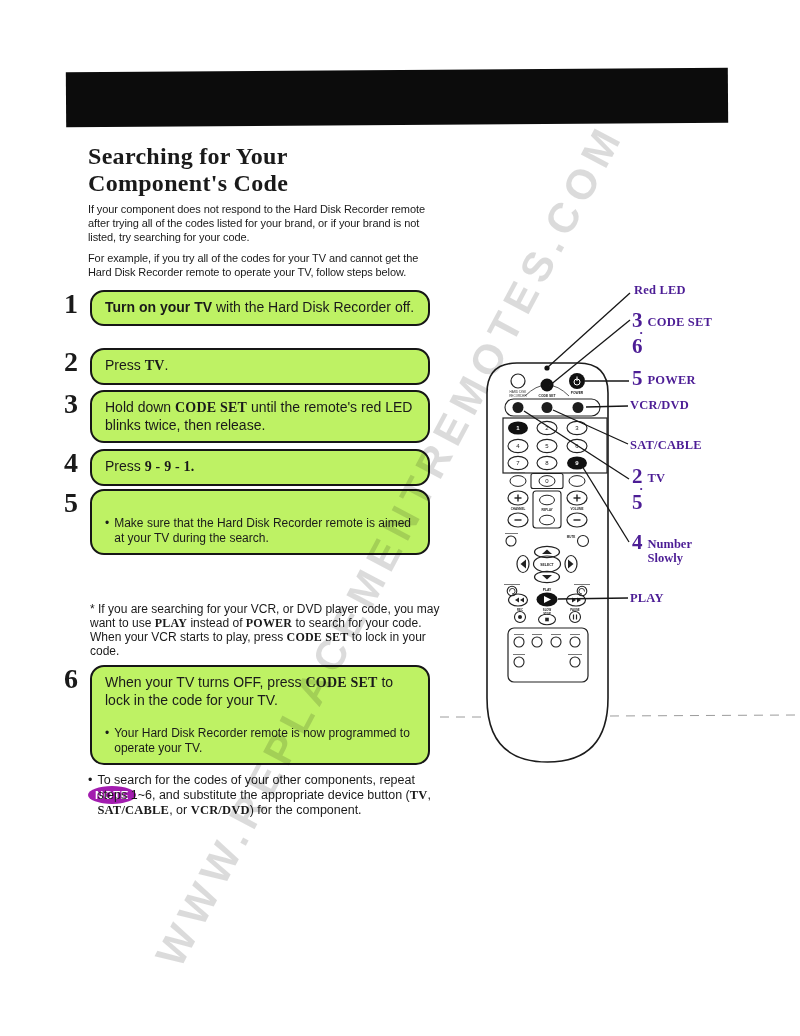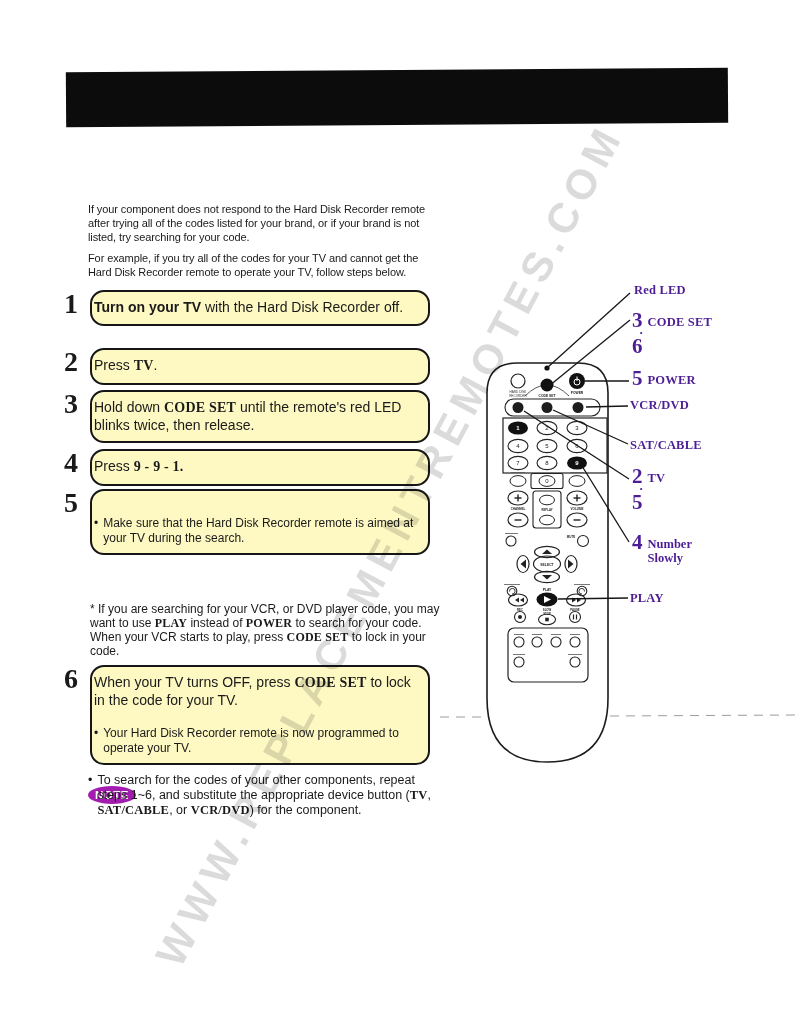--- a/index.html
+++ b/index.html
@@ -12,21 +12,21 @@
              letter-spacing:7px;white-space:nowrap;color:rgba(0,0,0,0.14);
              mix-blend-mode:multiply;z-index:6;pointer-events:none;}
   .title{position:absolute;left:88px;top:143px;font-family:"Liberation Serif",serif;
          font-weight:bold;font-size:24px;line-height:27px;letter-spacing:0.3px;}
   .intro{position:absolute;left:88px;width:352px;margin:0;font-size:11px;line-height:14px;
          letter-spacing:-0.1px;}
   .step{position:absolute;left:64px;display:flex;align-items:flex-start;}
   .step-num{width:26px;font-family:"Liberation Serif",serif;font-weight:bold;font-size:28px;
             line-height:28px;flex:0 0 26px;}
   .step-box{border:2px solid #161616;border-radius:14px;width:340px;box-sizing:border-box;
-            padding:7px 11px 8px 2px;background:#fef9c3;}
+            padding:7px 11px 8px 13px;background:#bef264;}
   .step-main{font-size:14px;line-height:16.5px;}
   .bullet{display:flex;margin-top:18px;font-size:12px;line-height:14.5px;}
   .bullet::before{content:"•";margin-right:5px;font-size:12px;line-height:14.5px;}
   .bld{font-weight:bold;}
   .sbld{font-weight:bold;font-family:"Liberation Serif",serif;letter-spacing:0.2px;}
   .footnote{position:absolute;left:90px;width:350px;font-size:12px;line-height:14px;}
   .note-badge{position:absolute;left:88px;top:786px;width:48px;height:18px;background:#a21caf;
               border-radius:50%;color:#fff;font-weight:bold;font-size:11.5px;letter-spacing:0.5px;
               display:flex;align-items:center;justify-content:center;}
   .note-text{position:absolute;left:88px;top:773px;width:358px;font-size:12.5px;line-height:15px;
@@ -41,20 +41,24 @@
   .c-flex{display:flex;gap:5px;}
   .c-stack{font-size:12.5px;line-height:14px;padding-top:5px;}
 </style>
 </head>
 <body>
 
 <div class="page">
 
   <div class="topbar"></div>
 
+  <div class="title">
+    <div>Searching for Your</div>
+    <div>Component's Code</div>
+  </div>
 
   <p class="intro" style="top:251px">For example, if you try all of the codes for your TV and cannot get the Hard Disk Recorder remote to operate your TV, follow steps below.</p>
   <p class="intro" style="top:202px">If your component does not respond to the Hard Disk Recorder remote after trying all of the codes listed for your brand, or if your brand is not listed, try searching for your code.</p>
 
   <div class="step" style="top:290px">
     <div class="step-num">1</div>
     <div class="step-box">
       <div class="step-main"><span><span class="bld">Turn on your TV</span><span> with the Hard Disk Recorder off.</span></span></div>
     </div>
   </div>

